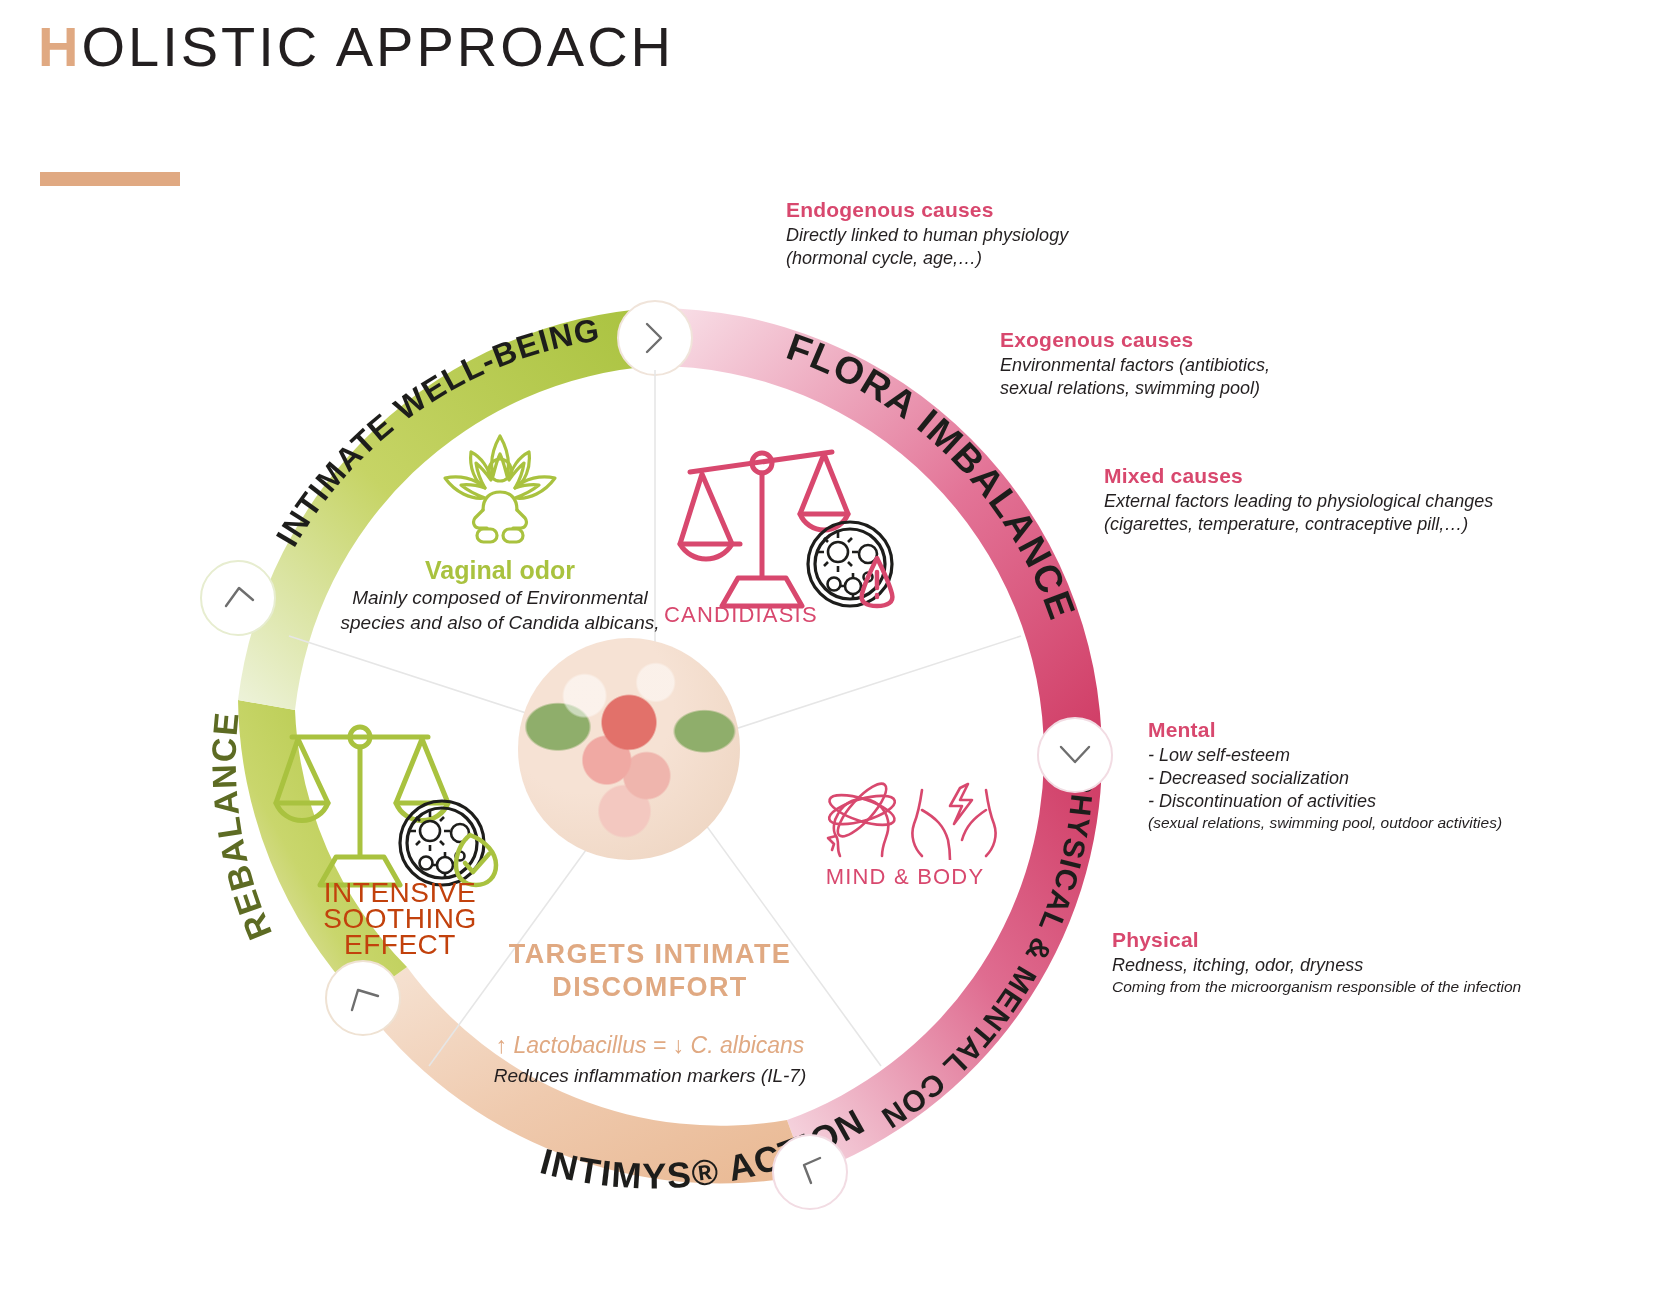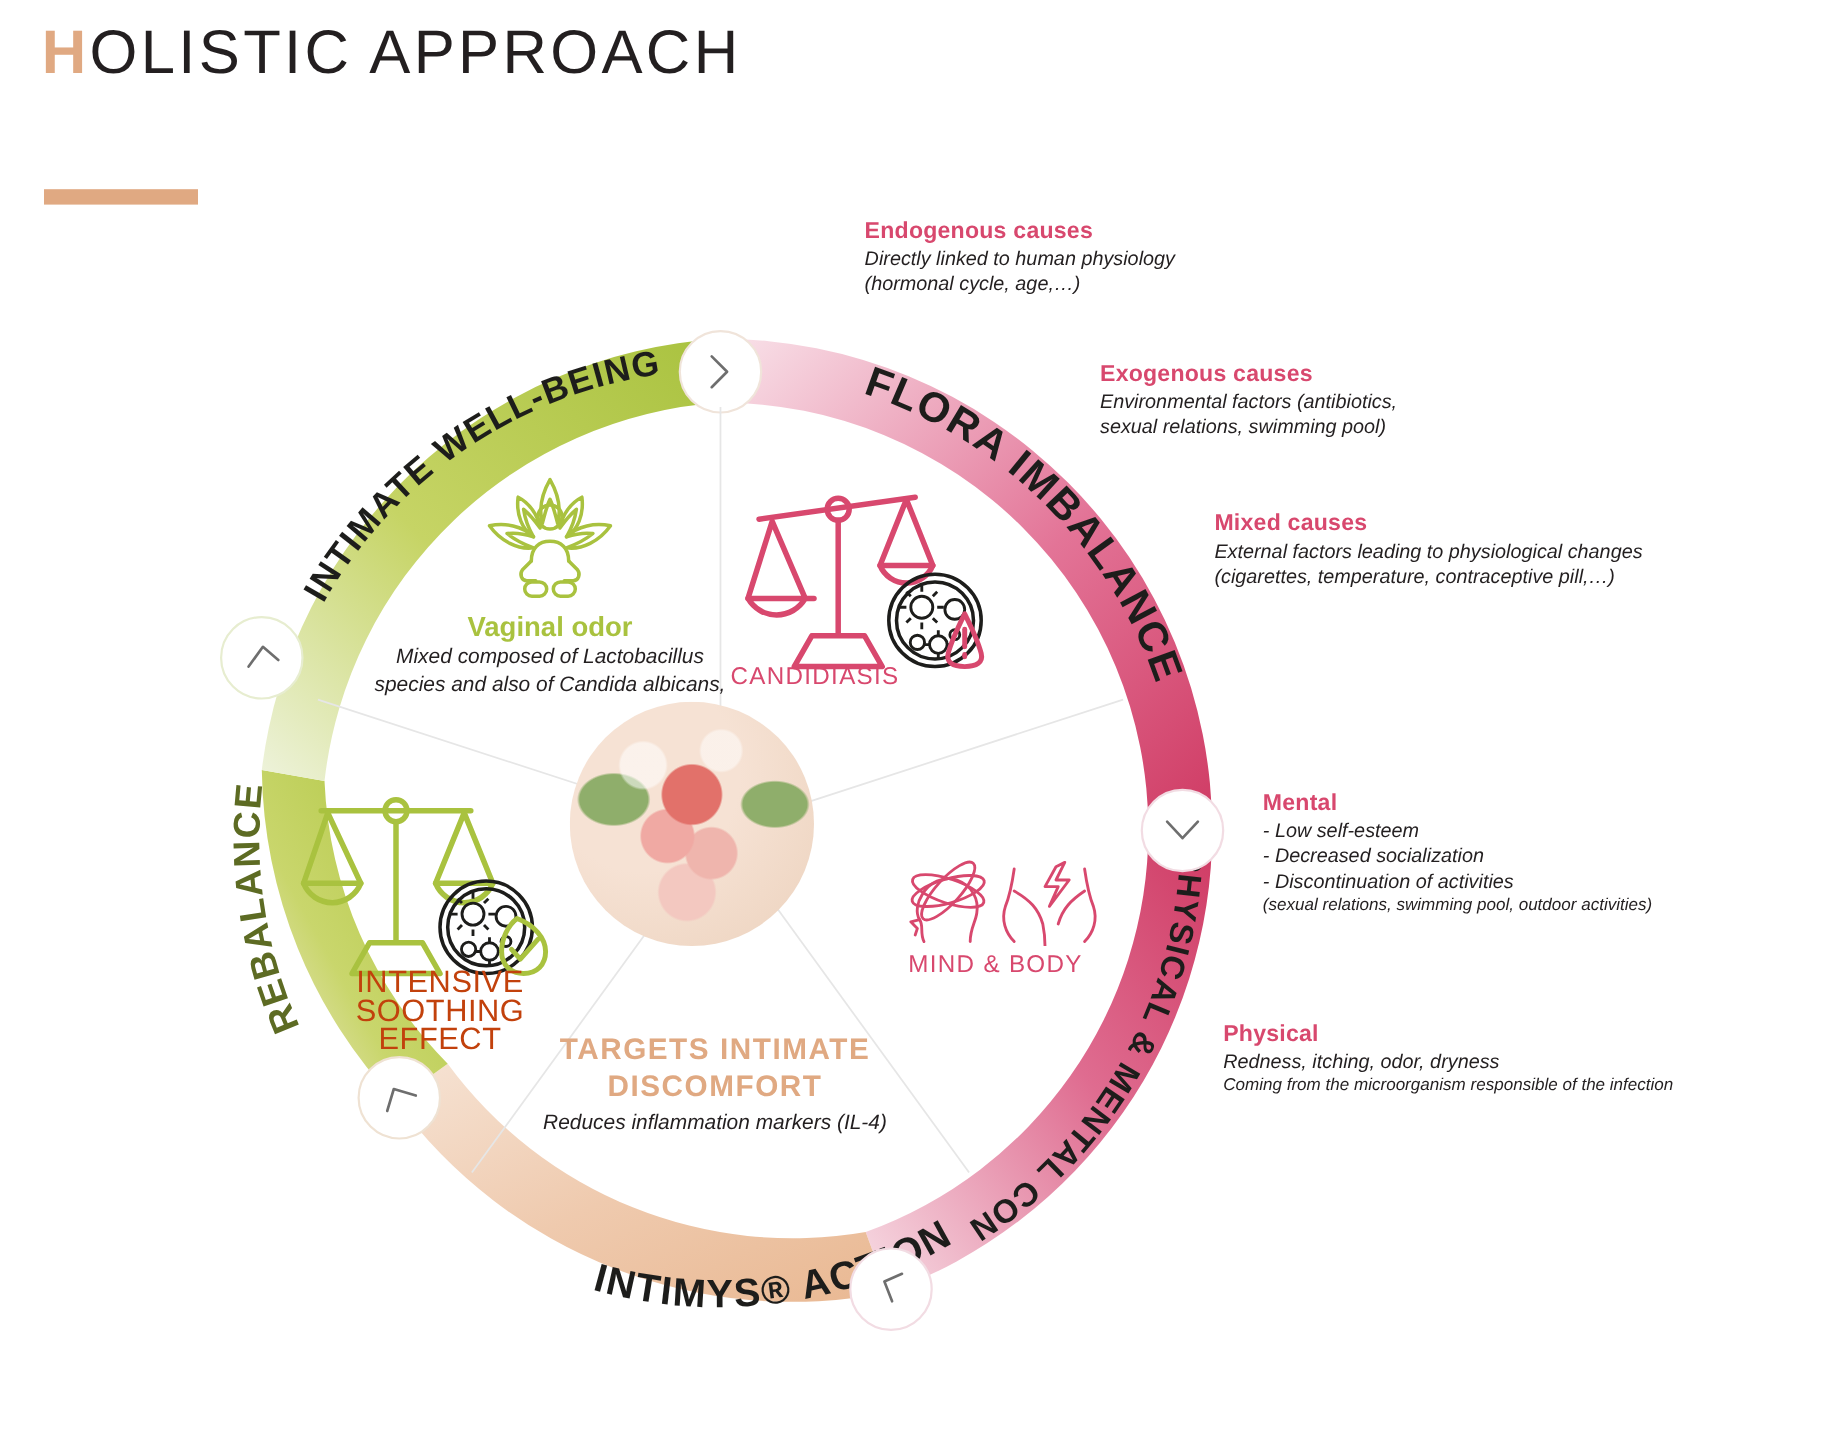--- a/index.html
+++ b/index.html
@@ -202,21 +202,21 @@
       <path d="M120,48 C110,62 94,70 80,68 C91,64 98,60 104,55 C96,54 89,55 80,58 C90,48 106,45 120,48 Z"></path>
       <circle cx="65" cy="40" r="11"></circle>
       <path d="M48,80 C48,68 55,62 65,62 C75,62 82,68 82,80"></path>
       <path d="M48,80 L40,88 C37,92 39,98 44,98 L52,98"></path>
       <path d="M82,80 L90,88 C93,92 91,98 86,98 L78,98"></path>
       <rect x="42" y="99" width="20" height="13" rx="6.5"></rect>
       <rect x="68" y="99" width="20" height="13" rx="6.5"></rect>
     </g>
   </svg>
   <div class="seg-title-green">Vaginal odor</div>
-  <div class="seg-body">Mixed composed of Lactobacillus</div>
+  <div class="seg-body">Mainly composed of Environmental</div>
   <div class="seg-body">species and also of Candida albicans,</div>
 </div>
 
 <div class="seg-text" style="left:672px;top:436px;width:250px;">
   <svg width="240" height="180" viewBox="0 0 240 180" style="display:block;">
     <g fill="none" stroke="#d8486e" stroke-width="5" stroke-linecap="round" stroke-linejoin="round">
       <line x1="18" y1="36" x2="160" y2="16"></line>
       <circle cx="90" cy="27" r="10"></circle>
       <line x1="90" y1="37" x2="90" y2="140"></line>
       <path d="M22,38 L0,108 A30,30 0 0,0 52,108 Z" transform="translate(8,0)"></path>
@@ -299,21 +299,22 @@
   </svg>
   <div class="icon-label-green" style="text-align:center;margin-top:-10px;">INTENSIVE</div>
   <div class="icon-label-green" style="text-align:center;">SOOTHING EFFECT</div>
 </div>
 
 <div class="seg-text" style="left:455px;top:938px;width:390px;">
   <div id="targets-title">
     <span>TARGETS INTIMATE</span><br>
     <span>DISCOMFORT</span>
   </div>
-  <div id="targets-sub" style="margin-top:6px;">Reduces inflammation markers (IL-4)</div>
+  <div id="targets-eq" style="margin-top:28px;">↑ Lactobacillus = ↓ C. albicans</div>
+  <div id="targets-sub" style="margin-top:6px;">Reduces inflammation markers (IL-7)</div>
 </div>
 
 <div class="info-block" style="left:786px;top:198px;">
   <div class="info-head">Endogenous causes</div>
   <div class="info-line">Directly linked to human physiology</div>
   <div class="info-line">(hormonal cycle, age,…)</div>
 </div>
 
 <div class="info-block" style="left:1000px;top:328px;">
   <div class="info-head">Exogenous causes</div>

